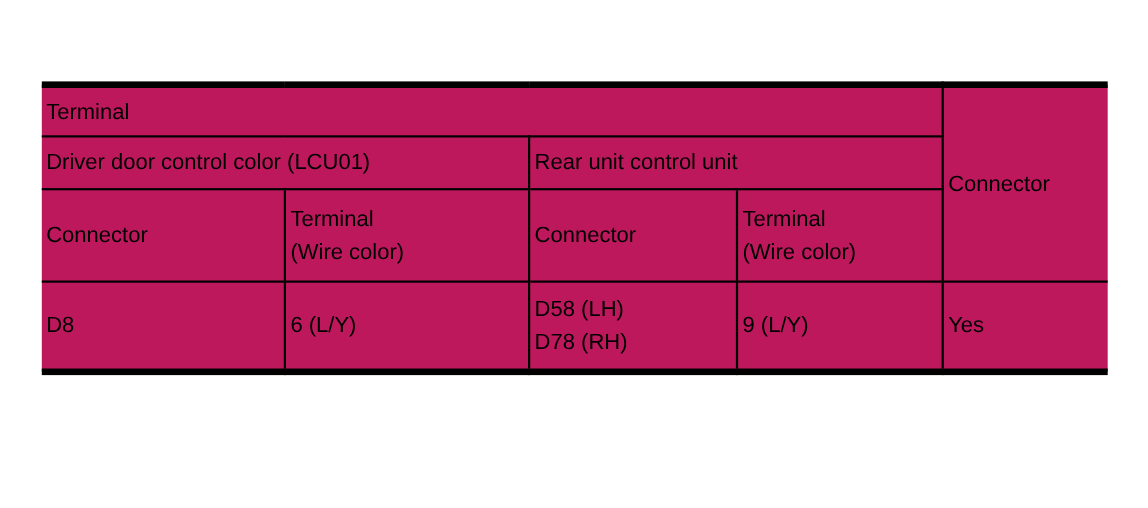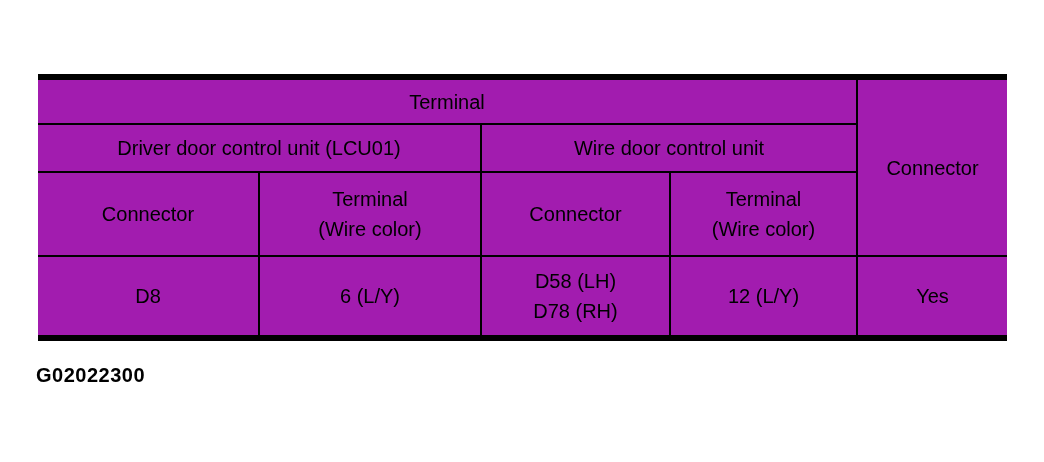--- a/index.html
+++ b/index.html
@@ -25,27 +25,26 @@
     width: 969px;
     border-collapse: collapse;
     table-layout: fixed;
     border-top: 6px solid #000000;
     border-bottom: 6px solid #000000;
     border-left: 0;
     border-right: 0;
   }
   table.continuity-table td {
     border: 2px solid #000000;
-    text-align: center;
     vertical-align: middle;
     font-size: 20px;
     line-height: 30px;
     white-space: pre-line;
     padding: 0 4px;
-    background: #a21caf;
+    background: #be185d;
   }
   td.no-left   { border-left: 0 !important; }
   td.no-right  { border-right: 0 !important; }
   td.no-top    { border-top: 0 !important; }
   td.no-bottom { border-bottom: 0 !important; }
   tr.r1 td { height: 43px; }
   tr.r2 td { height: 46px; }
   tr.r3 td { height: 82px; }
   tr.r4 td { height: 78px; }
   .figure-id {
@@ -70,37 +69,36 @@
       <col style="width:189px">
       <col style="width:187px">
       <col style="width:150px">
     </colgroup>
     <tbody>
       <tr class="r1">
         <td colspan="4" class="no-left no-top">Terminal</td>
         <td rowspan="3" class="no-right no-top">Connector</td>
       </tr>
       <tr class="r2">
-        <td colspan="2" class="no-left">Driver door control unit (LCU01)</td>
-        <td colspan="2">Wire door control unit</td>
+        <td colspan="2" class="no-left">Driver door control color (LCU01)</td>
+        <td colspan="2">Rear unit control unit</td>
       </tr>
       <tr class="r3">
         <td class="no-left">Connector</td>
         <td>Terminal
 (Wire color)</td>
         <td>Connector</td>
         <td>Terminal
 (Wire color)</td>
       </tr>
       <tr class="r4">
         <td class="no-left no-bottom">D8</td>
         <td class="no-bottom">6 (L/Y)</td>
         <td class="no-bottom">D58 (LH)
 D78 (RH)</td>
-        <td class="no-bottom">12 (L/Y)</td>
+        <td class="no-bottom">9 (L/Y)</td>
         <td class="no-right no-bottom">Yes</td>
       </tr>
     </tbody>
   </table>
 
-  <div class="figure-id">G02022300</div>
 
 </div>
 
 </body></html>

